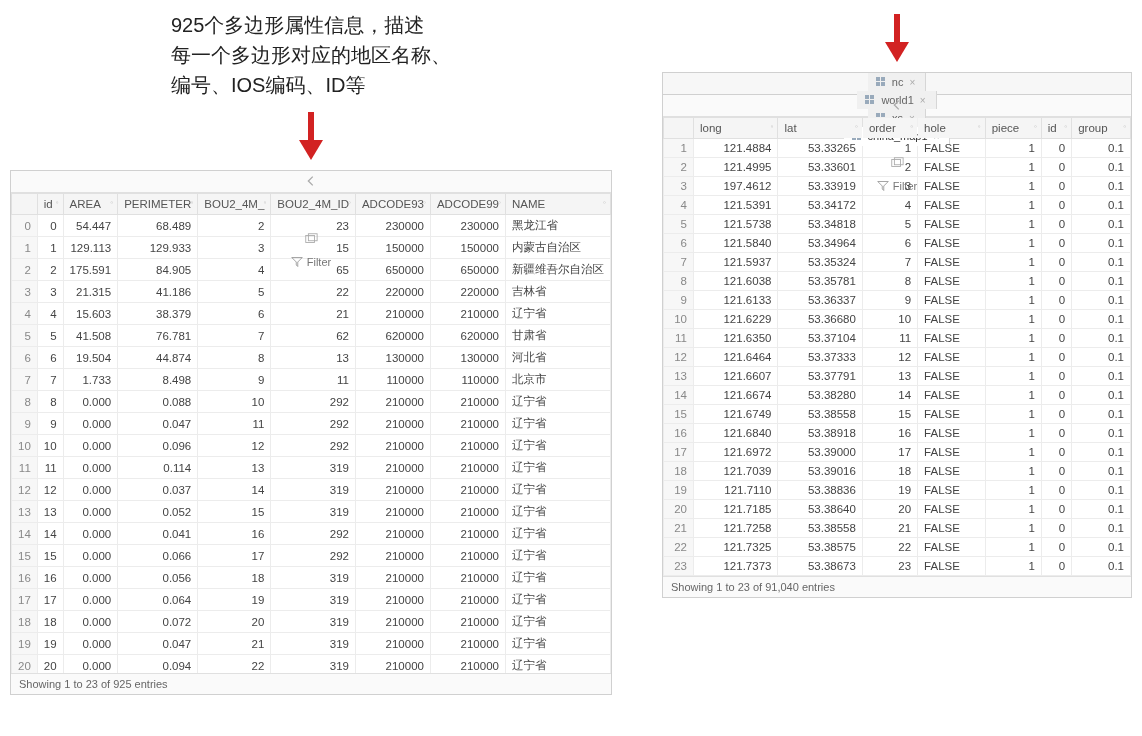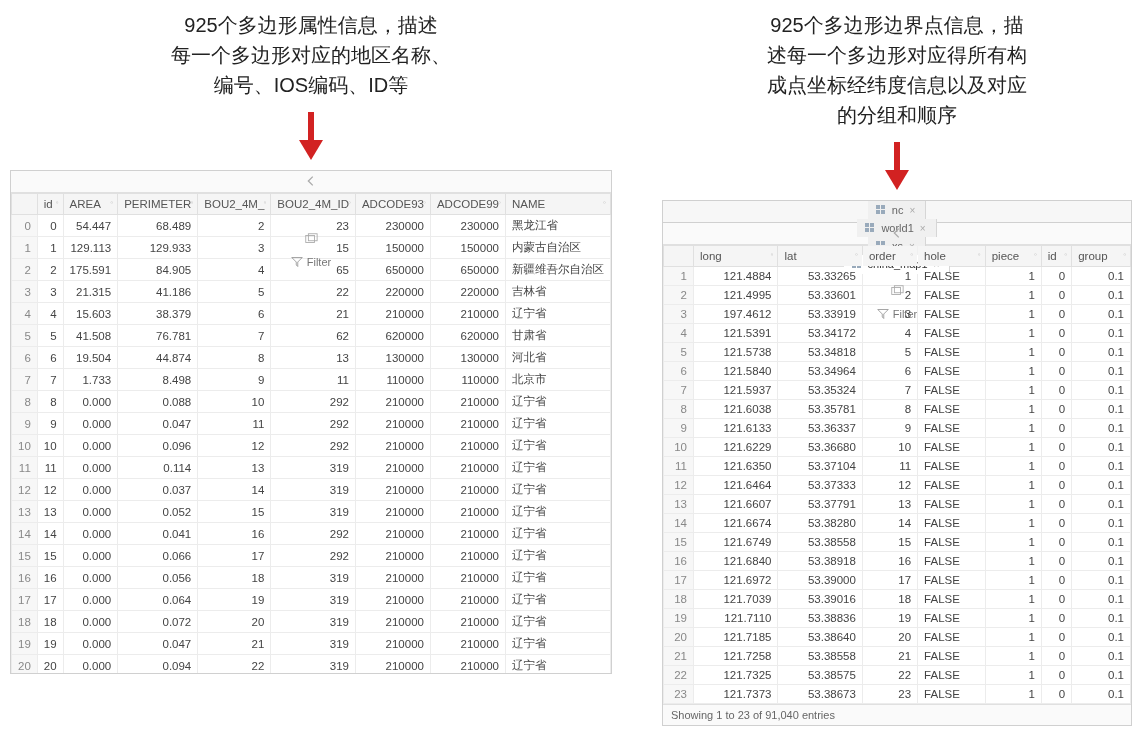--- a/index.html
+++ b/index.html
@@ -22,21 +22,21 @@
     display: flex;
     flex-direction: column;
     align-items: center;
     flex: 1;
   }
   .col.left { flex: 0 0 600px; }
   .col.right { flex: 0 0 470px; }
   .caption {
     font-size: 20px;
     color: #222;
-    text-align: center;
+    text-align: left;
     line-height: 1.5;
     margin-bottom: 8px;
     white-space: pre-line;
   }
   .arrow {
     margin: 4px 0 10px 0;
   }
   .arrow svg { display: block; }
 
   
@@ -434,28 +434,25 @@
                 <td class="num">0.094</td>
                 <td class="num">22</td>
                 <td class="num">319</td>
                 <td class="num">210000</td>
                 <td class="num">210000</td>
                 <td class="txt">辽宁省</td>
               </tr>
             </tbody>
         </table>
       </div>
+      <div class="footer">Showing 1 to 23 of 925 entries</div>
     </div>
   </div>
 
   <div class="col right">
-    <div class="caption">925个多边形边界点信息，描
-述每一个多边形对应得所有构
-成点坐标经纬度信息以及对应
-的分组和顺序</div>
     <div class="arrow">
       <svg width="24" height="48" viewBox="0 0 24 48">
         <rect x="9" y="0" width="6" height="30" fill="#d22222"></rect>
         <polygon points="0,28 24,28 12,48" fill="#d22222"></polygon>
       </svg>
     </div>
 
     <div class="panel">
       <div class="tabs" id="right-tabs">
           <div class="tab">

